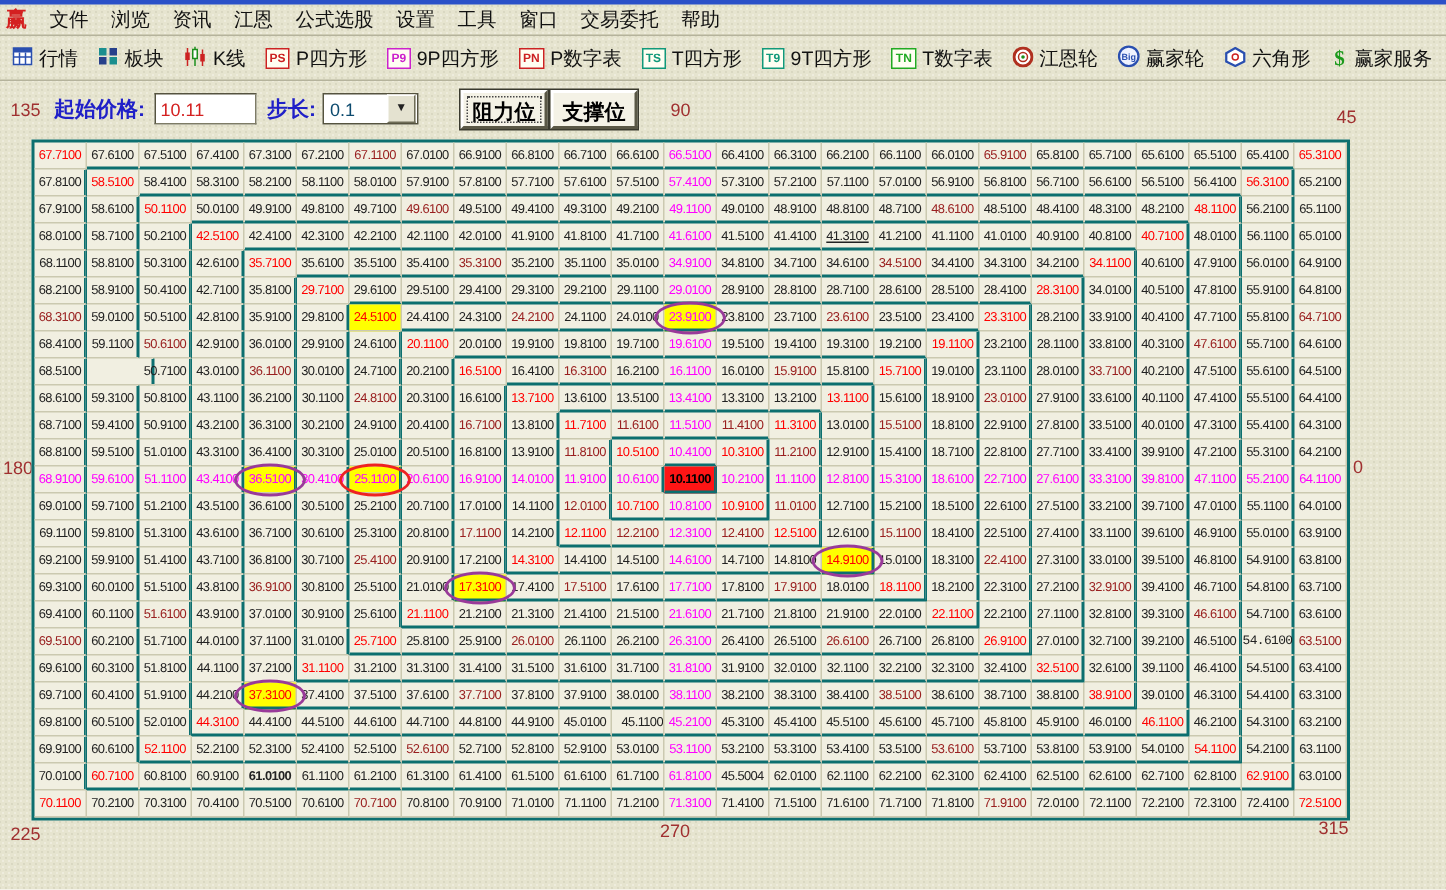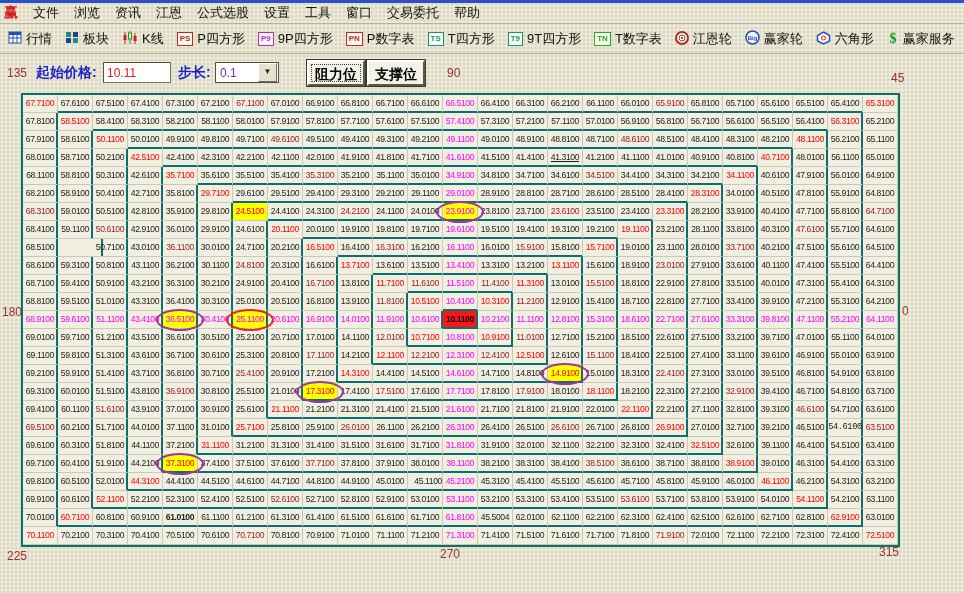--- a/index.html
+++ b/index.html
@@ -24,21 +24,21 @@
   .tb-badge{display:inline-block;font-size:8px;font-weight:bold;line-height:10px;padding:1px 2px;
             background:#fffef2;border-width:1px;border-style:solid;}
   .tb-glyph{display:inline-block;}
   
   .ctl-label{position:absolute;font-size:14px;font-weight:bold;color:#2020c8;}
   #start-price-input{position:absolute;left:103px;top:62px;width:60px;height:19px;border:1px solid #7d7b66;
         border-top-color:#55533f;border-left-color:#55533f;background:#fff;color:#d42020;
         font-size:12px;font-family:"Liberation Sans",sans-serif;padding:0 3px;}
   #step-combo{position:absolute;left:215px;top:62px;width:64px;height:21px;background:#fff;
         border:1px solid #55533f;box-sizing:border-box;display:flex;align-items:center;}
-  #step-combo .val{flex:1;color:#6d28d9;font-size:12px;padding-left:4px;}
+  #step-combo .val{flex:1;color:#0c4a6e;font-size:12px;padding-left:4px;}
   #step-combo .drop{width:17px;height:17px;margin:1px;background:#e4e2d0;border:1px solid #fff;
         border-right-color:#6f6d58;border-bottom-color:#6f6d58;font-size:8px;line-height:16px;
         text-align:center;color:#222;}
   .push-btn{position:absolute;top:60px;width:58px;height:26px;background:#f4f2e6;color:#000;
         font-size:14px;font-weight:bold;text-align:center;line-height:24px;box-sizing:border-box;
         border:2px solid;border-color:#fff #5a5846 #5a5846 #fff;outline:1px solid #3a3a2e;}
   .push-btn .focus-rect{position:absolute;left:2px;top:2px;right:2px;bottom:2px;
         border:1px dotted #444;}
   
   .angle-label{position:absolute;font-size:12px;color:#a03030;}

